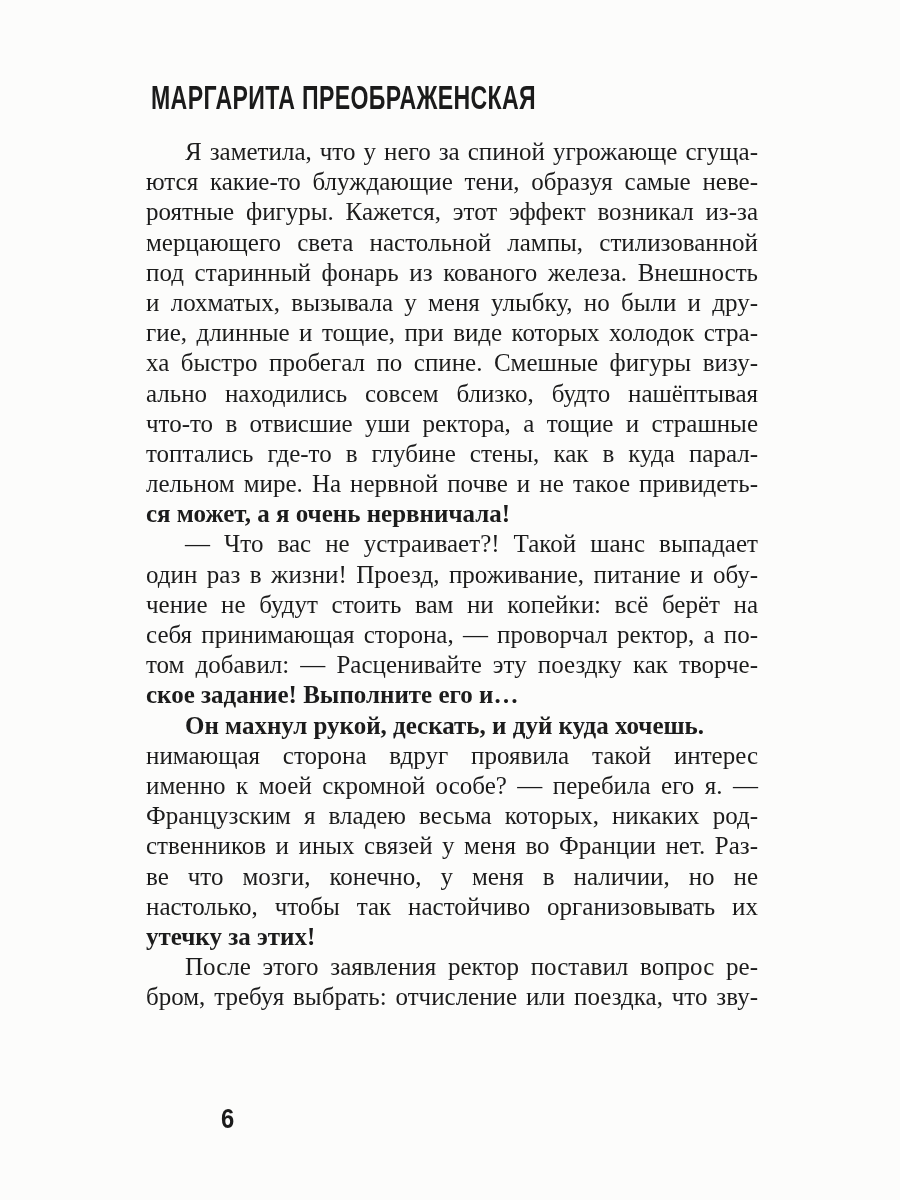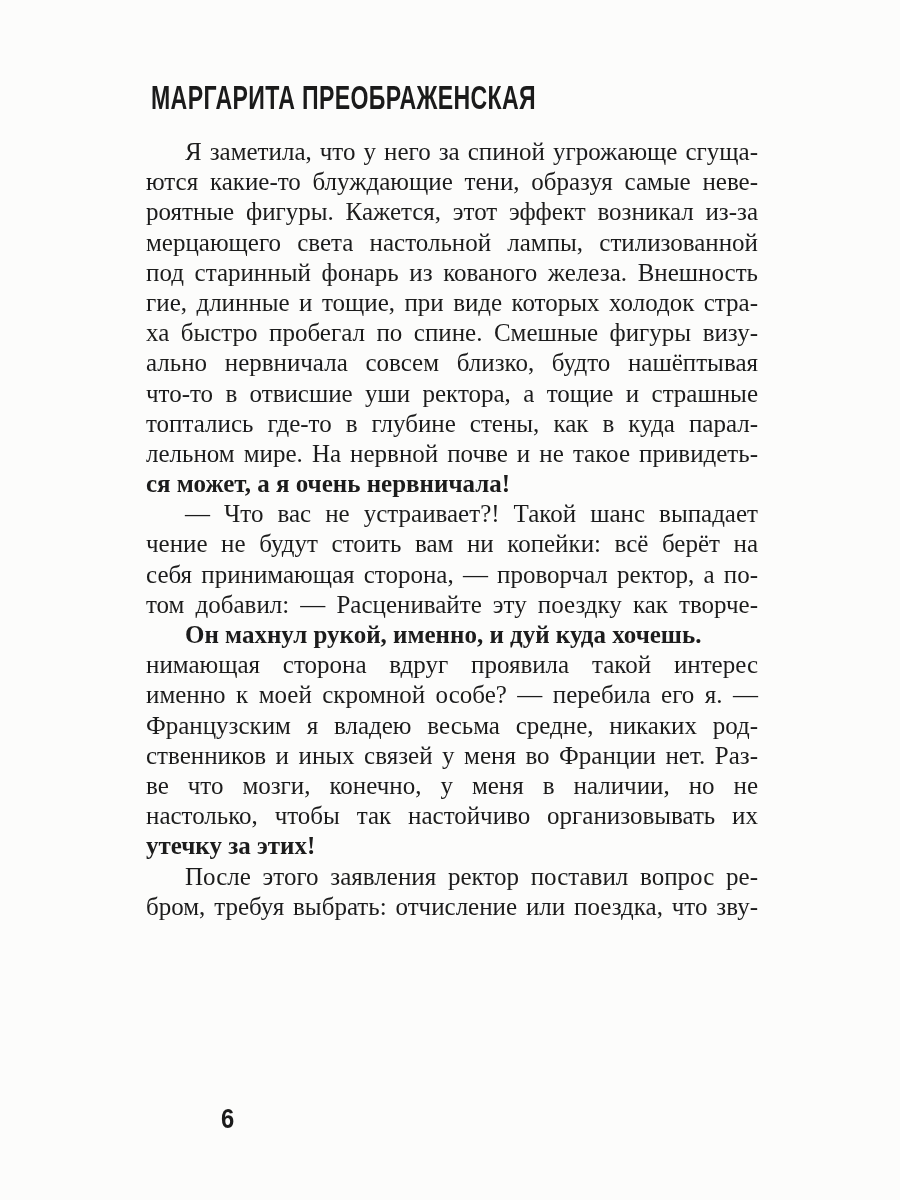--- a/index.html
+++ b/index.html
@@ -71,35 +71,38 @@
 
 <div class="page">
   <div class="chapter-header">МАРГАРИТА ПРЕОБРАЖЕНСКАЯ</div>
 
   <div class="text-block" id="text-block">
       <div class="text-line para-first">Я заметила, что у него за спиной угрожающе сгуща-</div>
       <div class="text-line">ются какие-то блуждающие тени, образуя самые неве-</div>
       <div class="text-line">роятные фигуры. Кажется, этот эффект возникал из-за</div>
       <div class="text-line">мерцающего света настольной лампы, стилизованной</div>
       <div class="text-line">под старинный фонарь из кованого железа. Внешность</div>
+      <div class="text-line">и лохматых, вызывала у меня улыбку, но были и дру-</div>
       <div class="text-line">гие, длинные и тощие, при виде которых холодок стра-</div>
       <div class="text-line">ха быстро пробегал по спине. Смешные фигуры визу-</div>
-      <div class="text-line">ально нервничала совсем близко, будто нашёптывая</div>
+      <div class="text-line">ально находились совсем близко, будто нашёптывая</div>
       <div class="text-line">что-то в отвисшие уши ректора, а тощие и страшные</div>
       <div class="text-line">топтались где-то в глубине стены, как в куда парал-</div>
       <div class="text-line">лельном мире. На нервной почве и не такое привидеть-</div>
       <div class="text-line para-last">ся может, а я очень нервничала!</div>
       <div class="text-line para-first">— Что вас не устраивает?! Такой шанс выпадает</div>
+      <div class="text-line">один раз в жизни! Проезд, проживание, питание и обу-</div>
       <div class="text-line">чение не будут стоить вам ни копейки: всё берёт на</div>
       <div class="text-line">себя принимающая сторона, — проворчал ректор, а по-</div>
       <div class="text-line">том добавил: — Расценивайте эту поездку как творче-</div>
-      <div class="text-line para-first para-last">Он махнул рукой, именно, и дуй куда хочешь.</div>
+      <div class="text-line para-last">ское задание! Выполните его и…</div>
+      <div class="text-line para-first para-last">Он махнул рукой, дескать, и дуй куда хочешь.</div>
       <div class="text-line">нимающая сторона вдруг проявила такой интерес</div>
       <div class="text-line">именно к моей скромной особе? — перебила его я. —</div>
-      <div class="text-line">Французским я владею весьма средне, никаких род-</div>
+      <div class="text-line">Французским я владею весьма которых, никаких род-</div>
       <div class="text-line">ственников и иных связей у меня во Франции нет. Раз-</div>
       <div class="text-line">ве что мозги, конечно, у меня в наличии, но не</div>
       <div class="text-line">настолько, чтобы так настойчиво организовывать их</div>
       <div class="text-line para-last">утечку за этих!</div>
       <div class="text-line para-first">После этого заявления ректор поставил вопрос ре-</div>
       <div class="text-line">бром, требуя выбрать: отчисление или поездка, что зву-</div>
     </div>
 
   <div class="page-number">6</div>
 </div>

